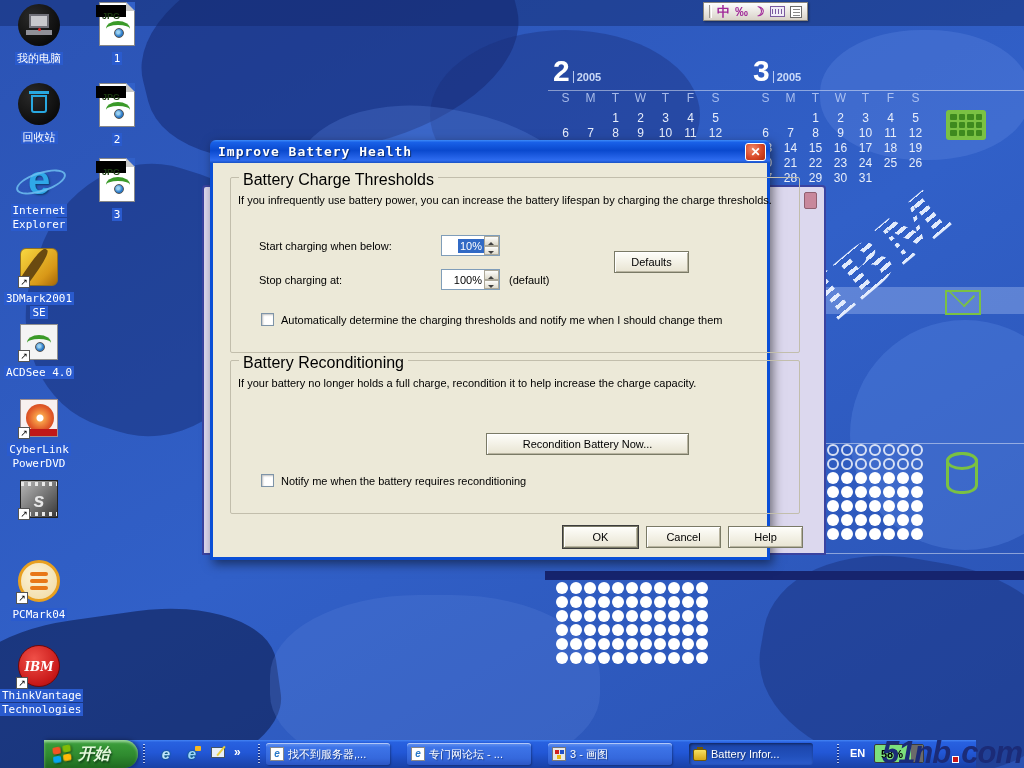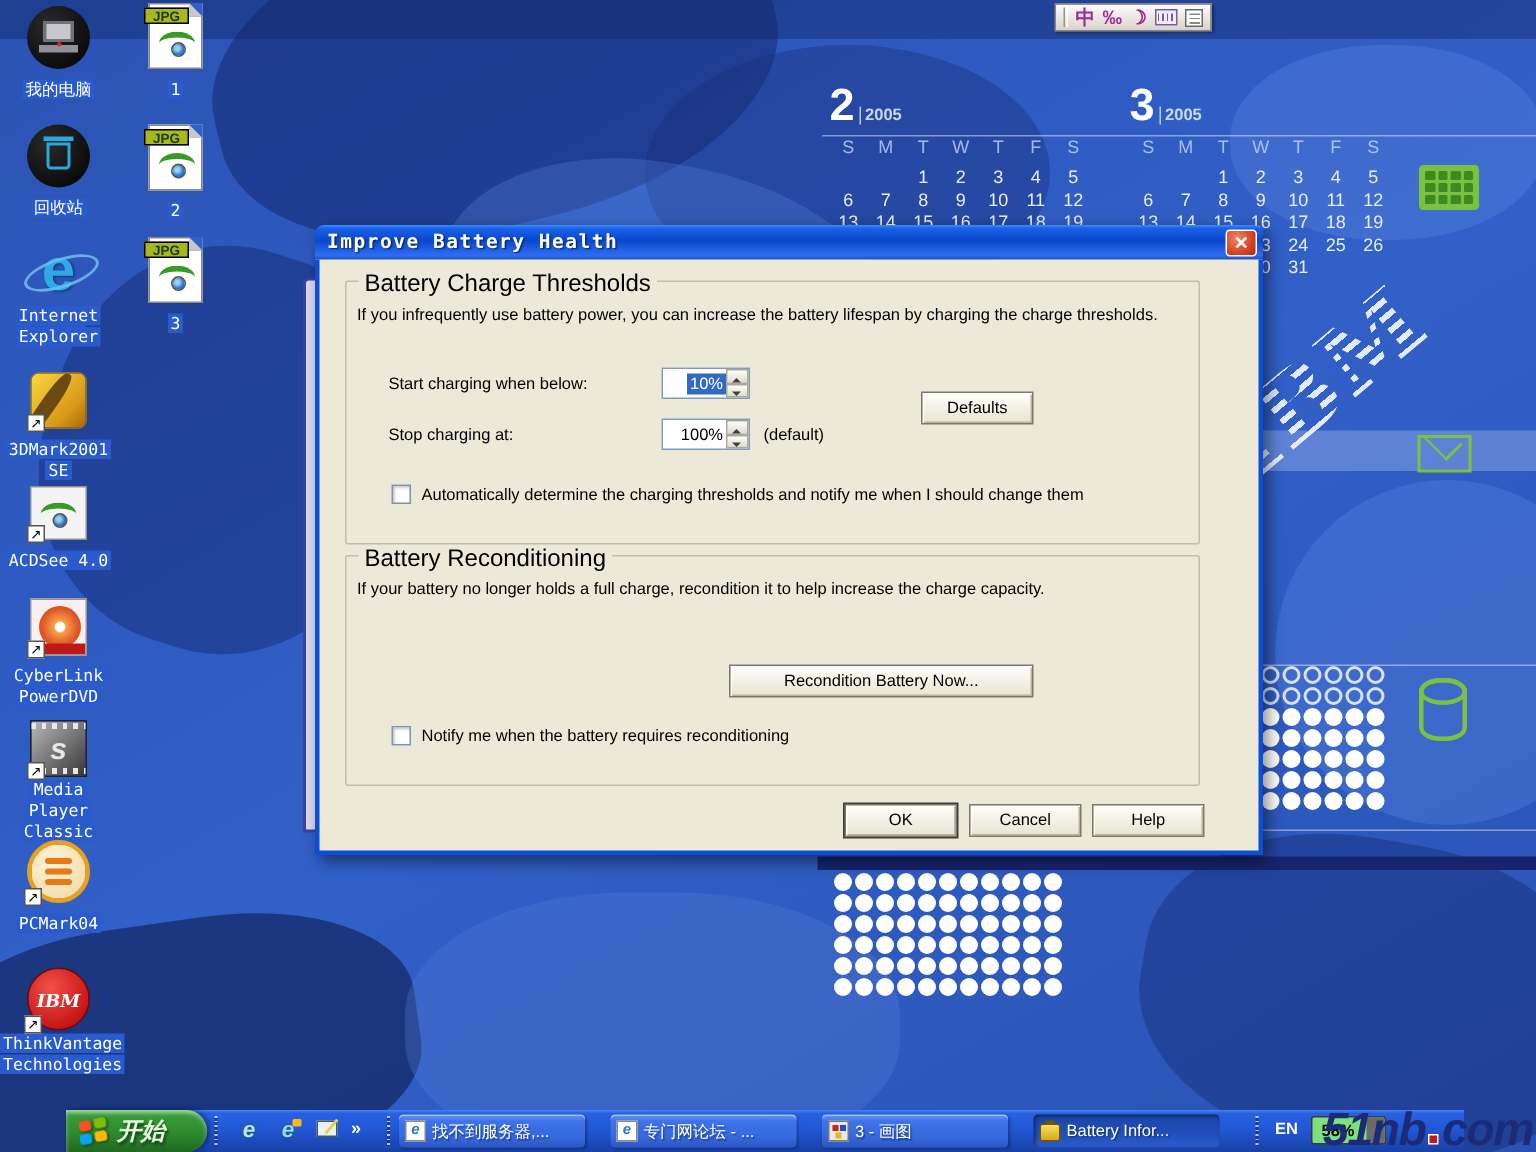--- a/index.html
+++ b/index.html
@@ -56,21 +56,21 @@
   .trash { position:absolute; left:13px; top:12px; width:16px; height:18px; border:2px solid #28A8E0; border-radius:0 0 3px 3px; }
   .trash::before { content:""; position:absolute; left:-4px; top:-6px; width:20px; height:3px; background:#28A8E0; }
 
   .ic-ie { width:44px; height:44px; margin:0 auto; position:relative; font-weight:bold;
     font-size:40px; line-height:44px; color:#2FA8E8; text-shadow:1px 1px 2px #0A3A6A; }
   .ic-ie::after { content:""; position:absolute; left:-2px; top:14px; width:48px; height:16px;
     border:2px solid rgba(110,190,240,.85); border-radius:50%; transform:rotate(-18deg); }
 
   .ic-jpg { width:36px; height:44px; margin:0 auto; background:#fff; border:1px solid #888; position:relative; }
   .jpg-band { position:absolute; left:-4px; top:2px; width:30px; height:11px; background:#A8B820;
-    color:#1A3A10; font-size:9px; font-weight:bold; line-height:11px; border:1px solid #000000; }
+    color:#1A3A10; font-size:9px; font-weight:bold; line-height:11px; border:6px solid #000000; }
   .jpg-fold { position:absolute; right:-1px; top:-1px; width:0; height:0;
     border-left:9px solid #C8C8C8; border-top:9px solid #3160C8; }
   .eye { position:absolute; left:6px; top:20px; width:24px; height:15px; }
   .eye::before { content:""; position:absolute; left:0; top:-2px; width:24px; height:12px;
     border-top:4px solid #3A9A28; border-radius:50%; }
   .eye::after { content:""; position:absolute; left:8px; top:5px; width:8px; height:8px;
     background:radial-gradient(circle at 40% 40%, #9AD0F0 20%, #2878C8 60%); border-radius:50%; border:1px solid #555; }
 
   .ic-3dmark { width:38px; height:38px; margin:0 auto; border-radius:6px; position:relative;
     background:linear-gradient(135deg,#F8D840,#D89818 70%,#A86808); border:1px solid #907020; overflow:hidden; }
@@ -113,21 +113,21 @@
   .ime-menu::before { content:""; position:absolute; left:2px; top:2px; width:7px; height:7px;
     background:repeating-linear-gradient(#888 0 1px, transparent 1px 3px); }
 
   
   .bg-window { position:absolute; left:202px; top:185px; width:624px; height:370px;
     background:#DCD8EE; border:2px solid #3A43A0; border-radius:4px 4px 0 0; }
   .bg-window .pinkbtn { position:absolute; right:7px; top:5px; width:13px; height:17px;
     background:#C8889C; border:1px solid #906070; border-radius:2px; }
 
   
-  .dialog { position:absolute; left:210px; top:150px; width:632px; height:420px;
+  .dialog { position:absolute; left:210px; top:140px; width:560px; height:420px;
     box-shadow:3px 4px 10px rgba(0,0,0,.5); }
   .titlebar { height:23px; border-radius:6px 6px 0 0; position:relative;
     background:linear-gradient(180deg,#3E8CF8 0%,#1961E8 10%,#0A49CE 45%,#2E6CF0 88%,#1852C4 100%); }
   .titlebar .title { position:absolute; left:8px; top:4px; color:#fff; font-weight:bold; font-size:13px;
     letter-spacing:1px; font-family:"DejaVu Sans Mono", monospace; text-shadow:1px 1px 1px #082868; }
   .closebtn { position:absolute; right:4px; top:3px; width:21px; height:18px; border-radius:3px;
     background:radial-gradient(circle at 35% 30%, #F08868, #D84828 55%, #B02808); border:1px solid #fff;
     color:#fff; font-weight:bold; font-size:12px; text-align:center; line-height:16px; cursor:pointer; }
   .dlgbody { position:relative; height:397px; background:#ECE9D8;
     border-left:3px solid #0A4FD6; border-right:3px solid #0A4FD6; border-bottom:3px solid #0A4FD6; }
@@ -489,21 +489,20 @@
   <div class="dlabel"><span>ACDSee 4.0</span></div>
 </div>
 <div class="dicon" style="top:399px">
   <div class="icwrap"><div class="ic-pdvd"></div>
     <span class="shortcut">↗</span></div>
   <div class="dlabel"><span>CyberLink PowerDVD</span></div>
 </div>
 <div class="dicon" style="top:480px">
   <div class="icwrap"><div class="ic-mpc">s</div>
     <span class="shortcut">↗</span></div>
-  <div class="dlabel"><span>Media Player Classic</span></div>
 </div>
 <div class="dicon" style="top:560px">
   <div class="icwrap"><div class="ic-pcmark">
         <i></i>
         <i></i>
         <i></i>
       </div>
     <span class="shortcut">↗</span></div>
   <div class="dlabel"><span>PCMark04</span></div>
 </div>

